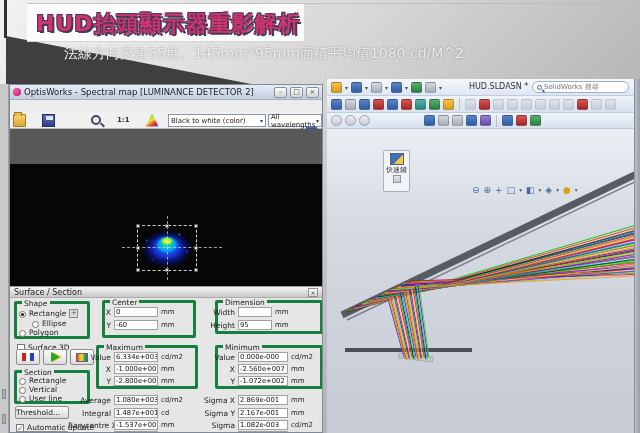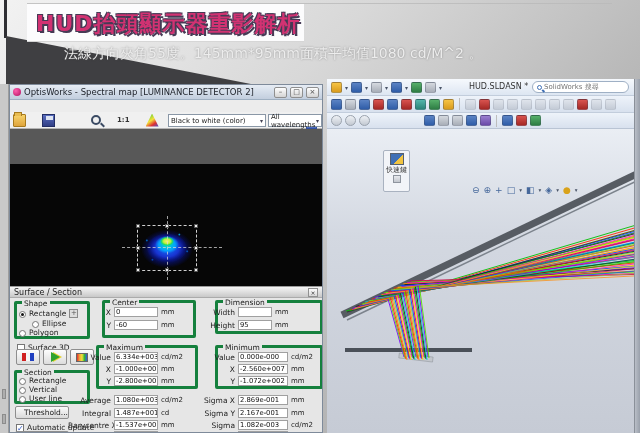--- a/index.html
+++ b/index.html
@@ -81,21 +81,21 @@
     font-size:6px;line-height:7px;text-align:center;color:#333}
   .ow-panel-bg{position:absolute;left:0;top:213px;width:312px;height:136px;background:#e6e6e6}
   .grp{position:absolute;border:3px solid #15803d;border-radius:2px}
   .glab{position:absolute;top:-5px;left:5px;background:#e6e6e6;padding:0 2px;font-size:7.5px;color:#222;line-height:9px}
   .ropt{position:absolute;display:flex;align-items:flex-end;gap:3px;font-size:7.5px;color:#222;white-space:nowrap}
   .rad{width:7px;height:7px;border-radius:50%;background:#fff;border:1px solid #767676;flex:none}
   .rad.sel:after{content:"";display:block;width:3px;height:3px;margin:1px;border-radius:50%;background:#111}
   .cb{width:8px;height:8px;background:#fff;border:1px solid #767676;flex:none;font-size:8px;line-height:7px;color:#2a52be;text-align:center}
   .mvico{width:9px;height:9px;border:1px solid #8a8a8a;background:#ddd;font-size:7px;line-height:7px;text-align:center;color:#555}
   .pbtn{position:absolute;background:linear-gradient(#fbfbfb,#d9d9d9);border:1px solid #8e8e8e;border-radius:2px;
-    font-size:7.5px;color:#222;text-align:right;line-height:11px}
+    font-size:7.5px;color:#222;text-align:left;line-height:11px}
   .cbtn{position:absolute;width:24px;height:16px;background:linear-gradient(#fdfdfd,#dcdcdc);border:1px solid #8e8e8e;
     border-radius:2px;display:flex;align-items:center;justify-content:center}
   .cb1{width:12px;height:8px;background:linear-gradient(90deg,#d02020 0 33%,#f5f5f5 33% 66%,#2040c0 66%)}
   .cb2{width:0;height:0;border-left:9px solid #2fa32f;border-top:5px solid transparent;border-bottom:5px solid transparent;
     filter:drop-shadow(2px 0 0 #e6d22a)}
   .cb3{width:12px;height:9px;background:linear-gradient(90deg,#e03131,#f2a33a,#efe23a,#36b336,#3657e0);border:1px solid #666}
   .srow{position:absolute;display:flex;align-items:center;font-size:7.5px;color:#222;white-space:nowrap}
   .srow .lab{text-align:right;padding-right:3px}
   .srow .box{height:10px;background:#fff;border:1px solid #a0a0a0;font-size:6.8px;line-height:8px;padding:0 1px;overflow:hidden;color:#111}
   .srow .un{margin-left:3px;font-size:7px}

